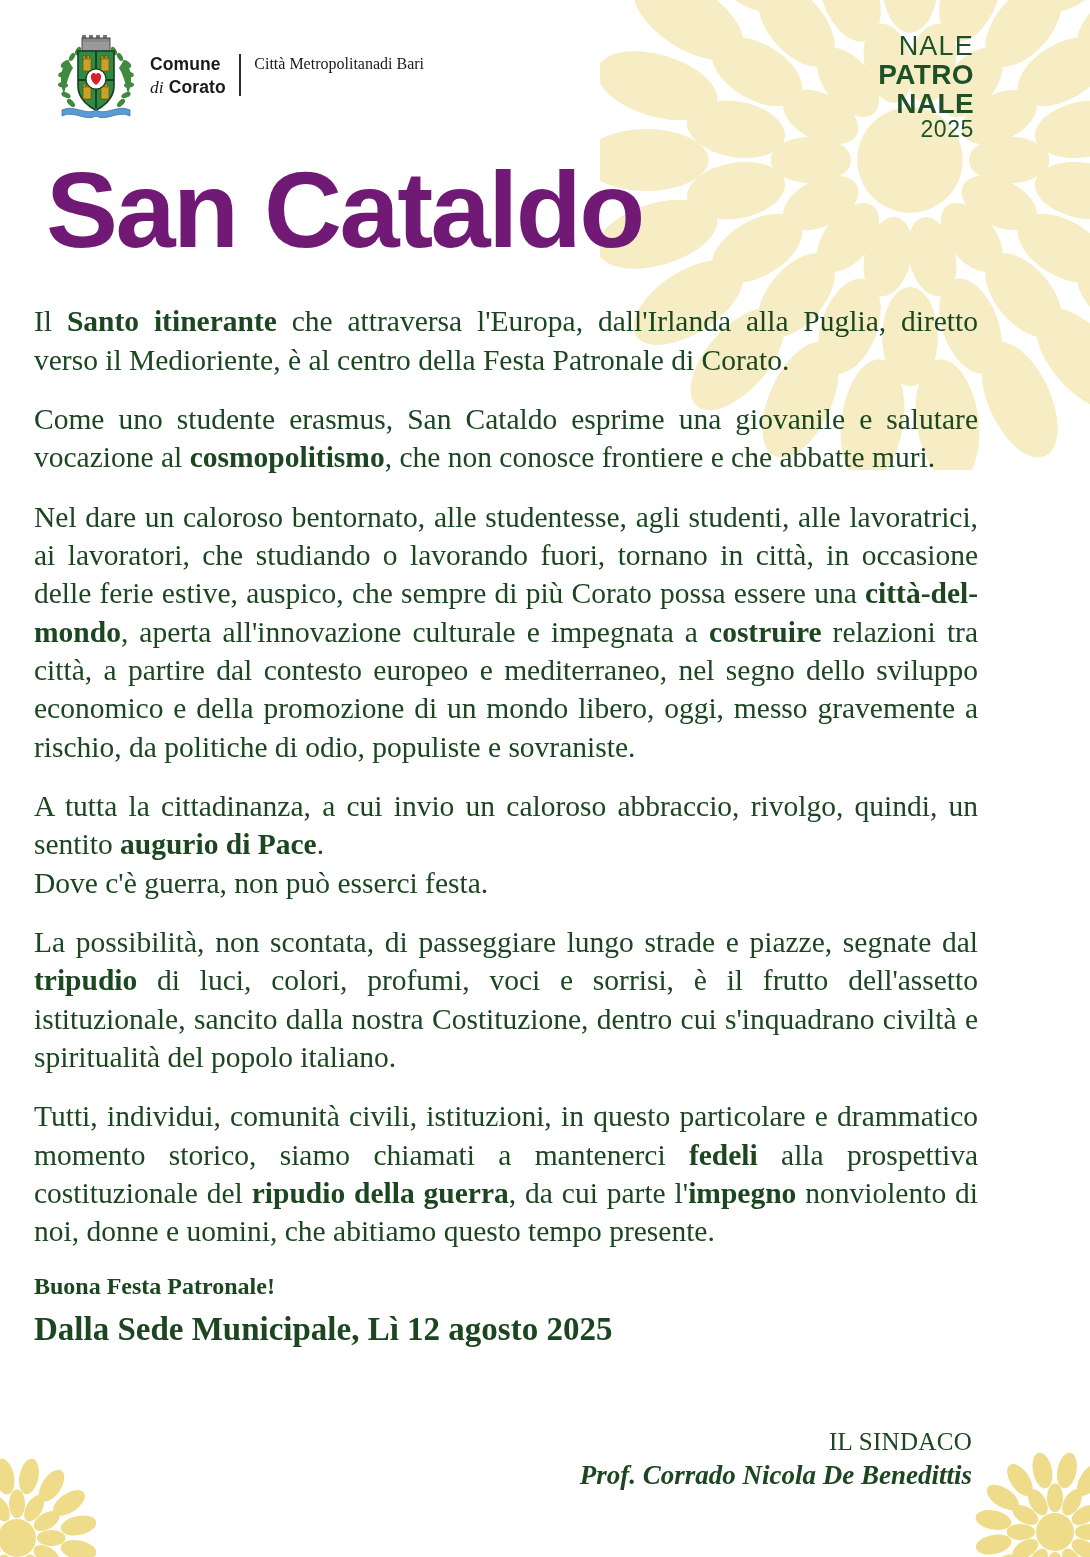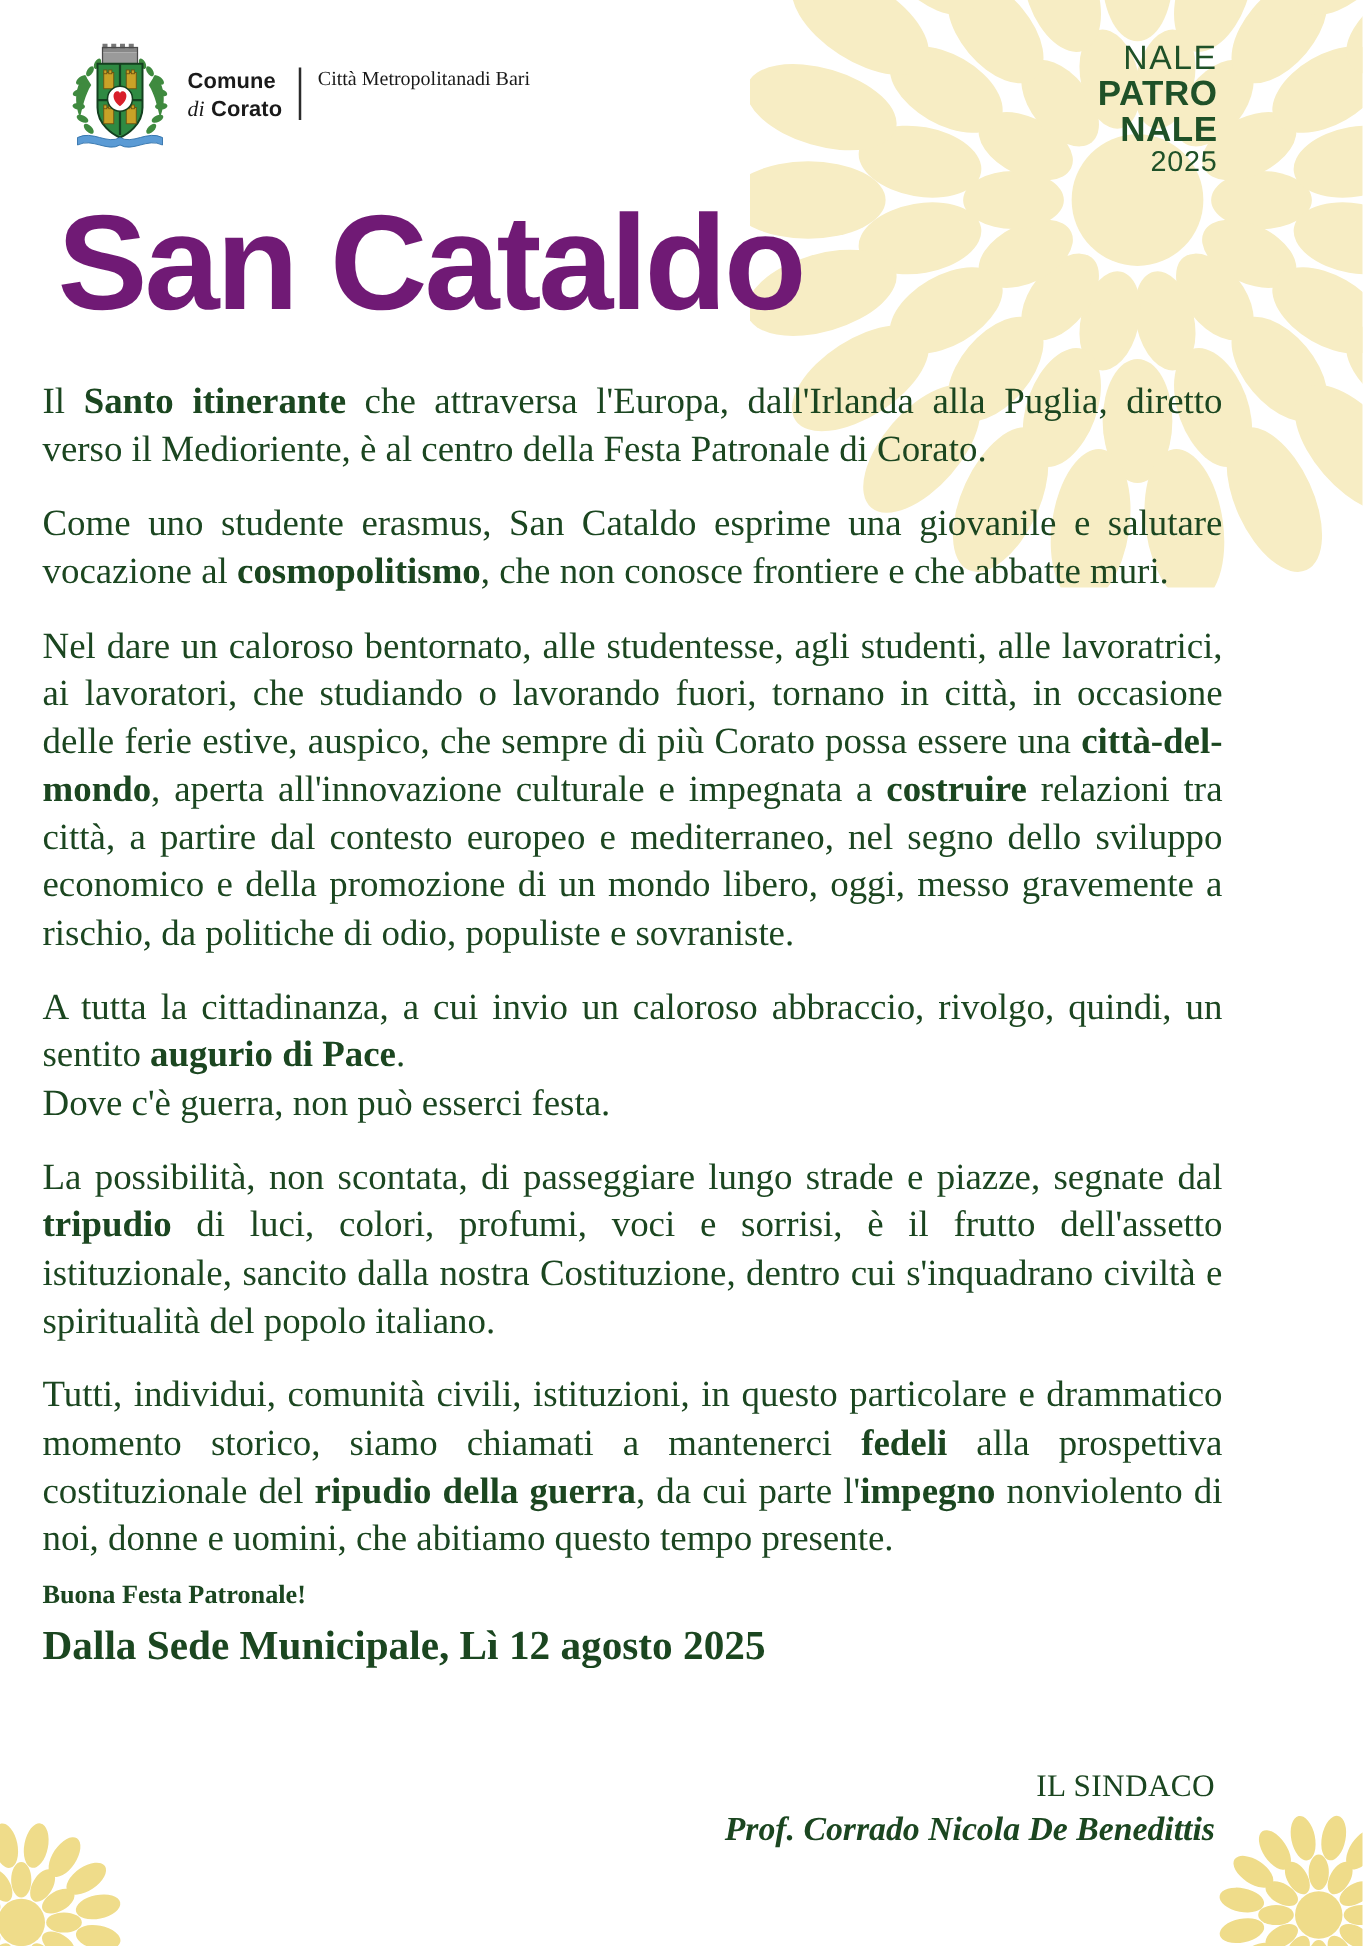--- a/index.html
+++ b/index.html
@@ -50,21 +50,21 @@
            letter-spacing:-2.5px; margin:14px 0 0 12px; }
 
   
   .body { margin-top:38px; }
   .body p { text-align:justify; font-size:29.5px; line-height:1.30;
             margin-bottom:21px; color:#1b4620; }
   .body p:last-child { margin-bottom:0; }
   .body b { font-weight:700; }
   .nogap { margin-bottom:0 !important; }
 
-  .hail { font-size:21px; font-weight:700; margin-top:12px; }
+  .hail { font-size:24px; font-weight:700; margin-top:22px; }
   .datum { font-size:33px; font-weight:700; margin-top:11px; }
 
   .sign { margin-top:80px; text-align:right; padding-right:6px; }
   .sign .s1 { font-size:25px; font-weight:400; letter-spacing:.3px; }
   .sign .s2 { font-size:27px; font-weight:700; font-style:italic; margin-top:4px; }
 </style>
 </head>
 <body>
 
 <svg class="deco" id="deco-top-right" viewBox="0 0 200 200">

